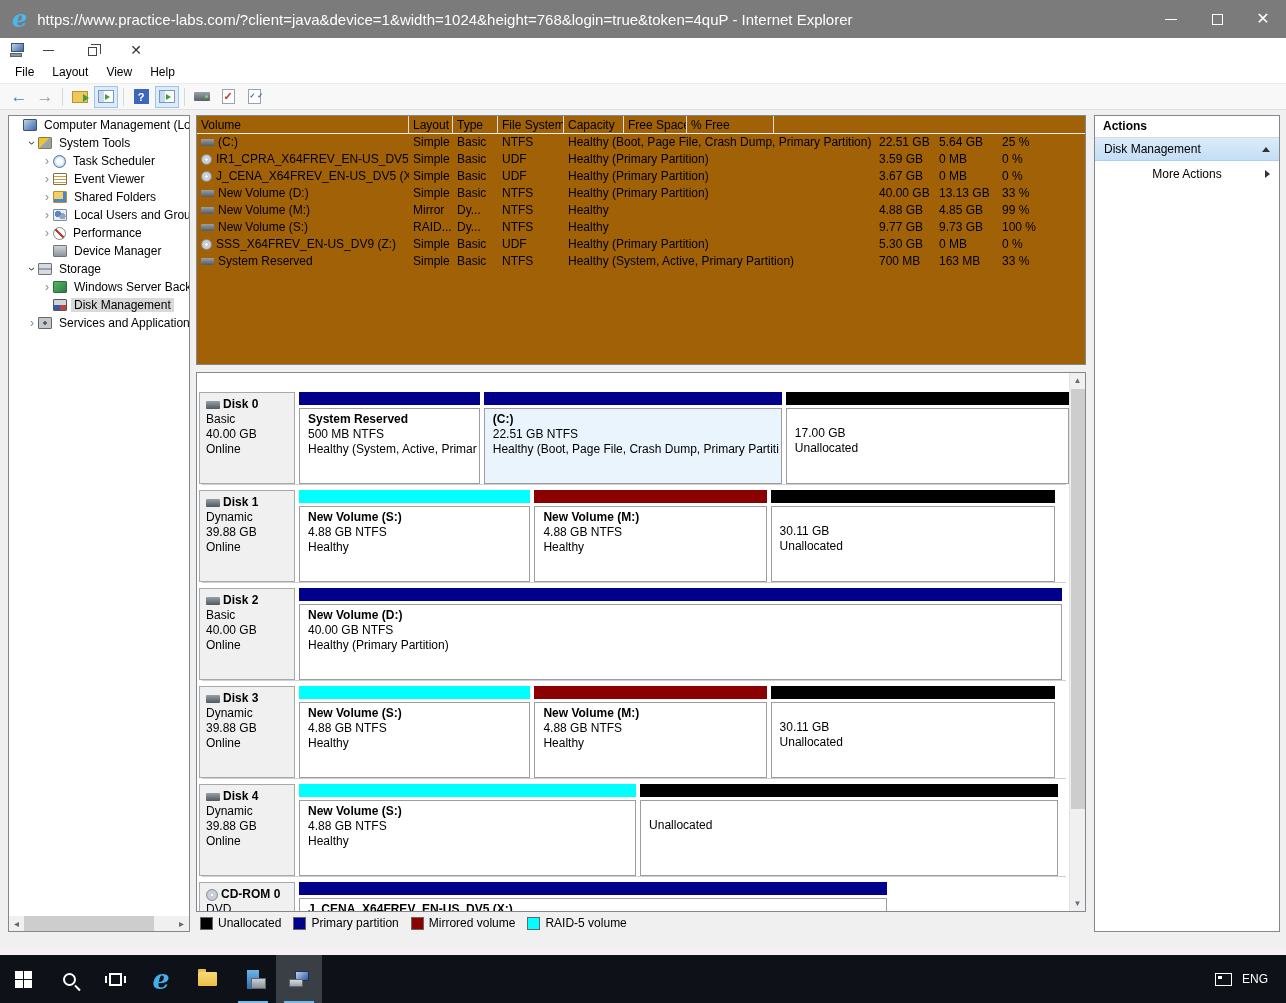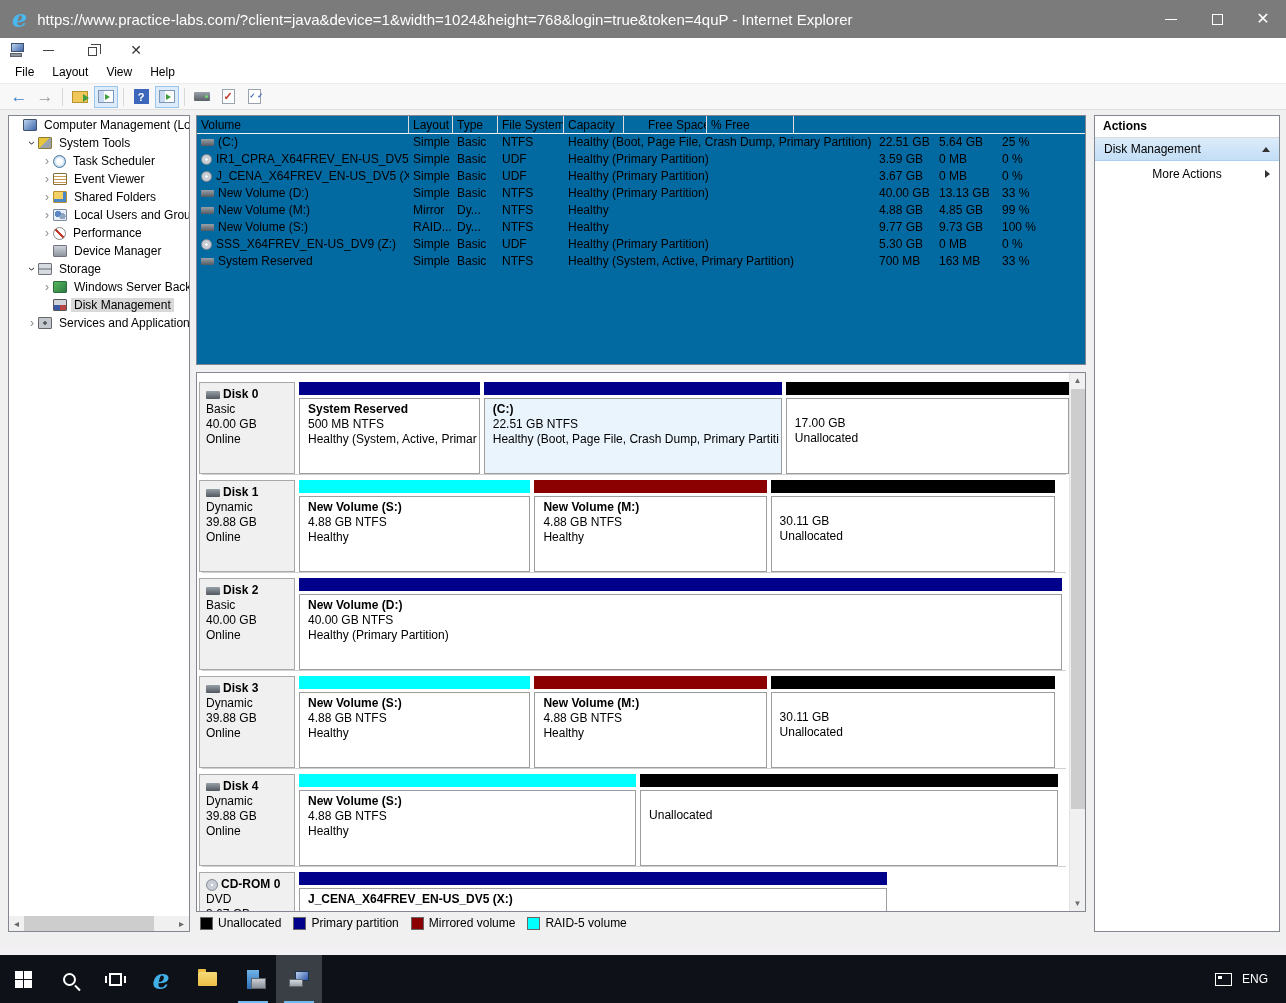--- a/index.html
+++ b/index.html
@@ -77,33 +77,33 @@
   .ti-disk-management { background:linear-gradient(#cfd4da 0 50%,transparent 50%),linear-gradient(90deg,#3a57a8 0 47%,#fff 47% 53%,#b84444 53%); border:1px solid #555; }
   .ti-services { background:radial-gradient(circle,#555 0 20%,transparent 21%),#c4c9cf; border:1px solid #666; }
 
   .hscroll { position:absolute; left:0; right:0; bottom:0; height:15px; background:#f0f0f0; display:flex; align-items:center; }
   .hscroll .arr { width:15px; text-align:center; color:#6a6a6a; font-size:10px; line-height:15px; }
   .hscroll .thumb { height:15px; width:130px; background:#cdcdcd; }
   .hscroll .trackfill { flex:1; }
 
   .center-col { width:890px; flex:0 0 auto; display:flex; flex-direction:column; margin-right:8px; }
 
-  .vol-panel { height:250px; background:#0369a1; border:1px solid #828790; overflow:hidden; }
+  .vol-panel { height:250px; background:#a16207; border:1px solid #828790; overflow:hidden; }
   .vol-header { display:flex; height:18px; align-items:center; border-bottom:1px solid #f0f0f0; }
   .vol-hcell { padding-left:4px; height:18px; line-height:18px; border-right:1px solid #dcdcdc; overflow:hidden; white-space:nowrap; flex:0 0 auto; }
   .vol-row { display:flex; height:17px; align-items:center; }
   .vol-cell { padding-left:4px; overflow:hidden; white-space:nowrap; flex:0 0 auto; line-height:17px; }
   .vol-cell .cellwrap { display:flex; align-items:center; gap:4px; }
   .vi-disk { width:13px; height:7px; background:linear-gradient(#98a0a8,#555b63); border-radius:1px; flex:0 0 auto; }
   .vi-cd { width:11px; height:11px; border-radius:50%; background:radial-gradient(circle,#fff 0 18%,#c9ced6 19% 62%,#9aa2ad 100%); border:1px solid #8a8f96; flex:0 0 auto; }
 
   .splitgap { height:7px; }
 
   .disk-panel { height:540px; background:#fff; border:1px solid #828790; position:relative; overflow:hidden; }
-  .disk-scrollarea { position:absolute; left:0; top:0; right:16px; bottom:0; overflow:hidden; padding:9px 0 0 2px; }
+  .disk-scrollarea { position:absolute; left:0; top:0; right:16px; bottom:0; overflow:hidden; padding:19px 0 0 2px; }
   .disk-row { height:92px; display:flex; margin-bottom:6px; }
   .disk-row:not(:last-child) { box-shadow:0 4px 0 -3px #cfcfcf; }
   .disk-label { width:96px; flex:0 0 auto; background:#f0f0f0; border:1px solid #a8a8a8; padding:4px 2px 0 6px; line-height:15px; }
   .disk-label .dname { font-weight:bold; display:flex; align-items:center; gap:3px; white-space:nowrap; }
   .dli-disk { width:14px; height:8px; background:linear-gradient(#98a0a8,#50565e); border-radius:1px; flex:0 0 auto; }
   .dli-cd { width:12px; height:12px; border-radius:50%; background:radial-gradient(circle,#fff 0 18%,#c9ced6 19% 62%,#9aa2ad 100%); border:1px solid #8a8f96; flex:0 0 auto; }
   .parts { flex:1; display:flex; margin-left:4px; padding-right:4px; gap:4px; }
   .part { display:flex; flex-direction:column; flex:0 0 auto; }
   .part-head { height:13px; margin-bottom:3px; }
   .part-body { flex:1; border:1px solid #9d9d9d; background:#fff; padding:3px 2px 0 8px; line-height:15px; overflow:hidden; white-space:nowrap; }
@@ -301,21 +301,21 @@
   </div>
 
   <div class="center-col">
     <div class="vol-panel">
       <div class="vol-header" id="vol-header">
           <div class="vol-hcell" style="width: 212px;">Volume</div>
           <div class="vol-hcell" style="width: 44px;">Layout</div>
           <div class="vol-hcell" style="width: 45px;">Type</div>
           <div class="vol-hcell" style="width: 66px;">File System</div>
           <div class="vol-hcell" style="width: 60px;">Capacity</div>
-          <div class="vol-hcell" style="width: 63px; margin-left: 20px;">Free Space</div>
+          <div class="vol-hcell" style="width: 63px;">Free Space</div>
           <div class="vol-hcell" style="width: 87px;">% Free</div>
         </div>
       <div id="vol-rows">
           <div class="vol-row">
             <div class="vol-cell" style="width: 212px;">
               <span class="cellwrap">
                 <span class="vi-disk"></span>
                 <span>(C:)</span>
               </span>
             </div>

